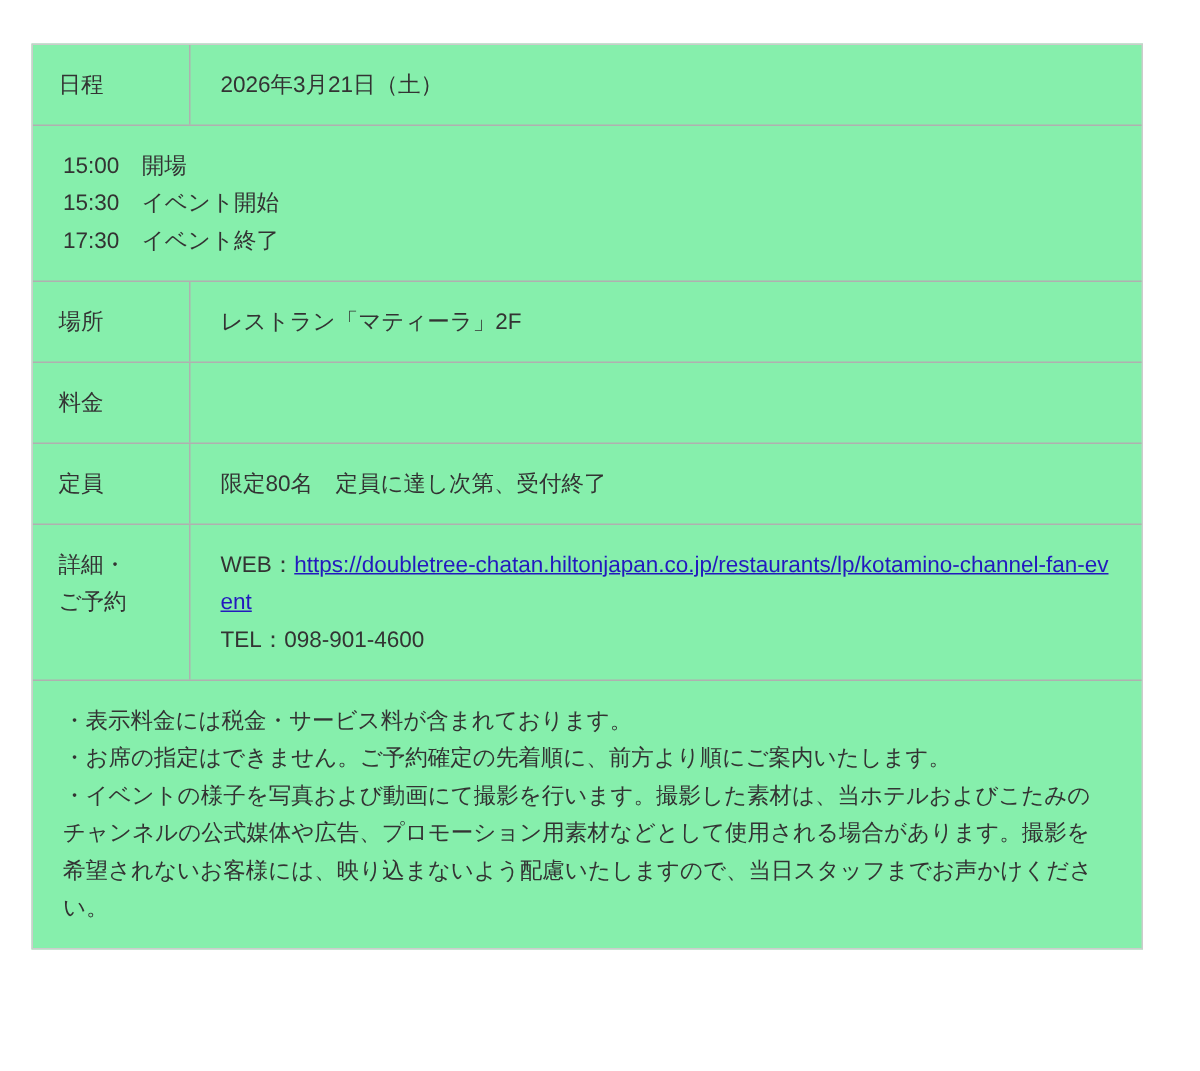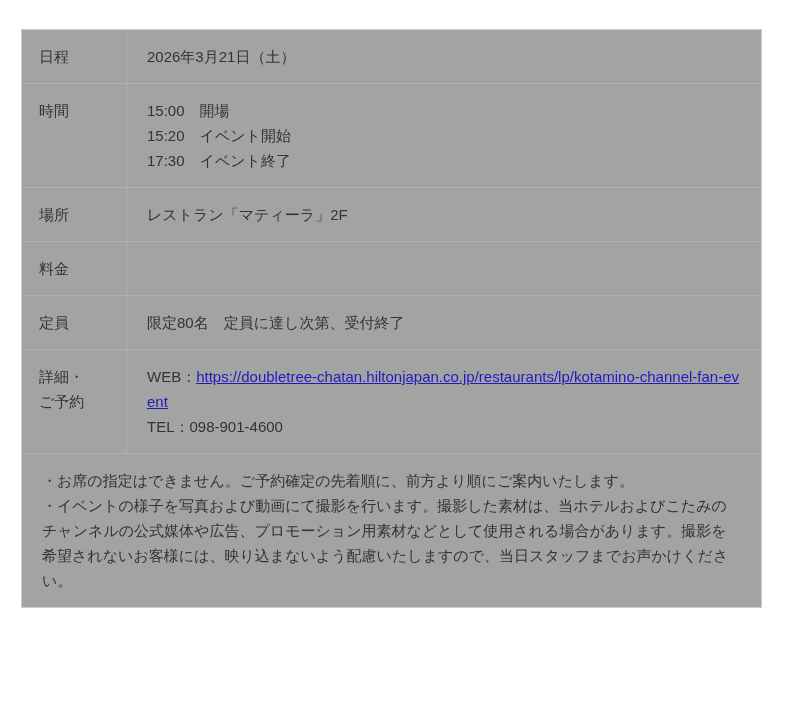--- a/index.html
+++ b/index.html
@@ -16,21 +16,21 @@
     font-size: 15px;
     line-height: 25px;
   }
   .info-table {
     position: absolute;
     left: 21px;
     top: 29px;
     width: 741px;
     box-sizing: border-box;
     border: 1px solid #cccccc;
-    background: #a3a3a3;
+    background: #86efac;
   }
   .row {
     display: flex;
     border-top: 1px solid #b0b0b0;
   }
   .row:first-child {
     border-top: none;
   }
   .cell-label {
     width: 105px;
@@ -63,24 +63,23 @@
 <div class="info-table">
 
   <div class="row">
     <div class="cell-label">日程</div>
     <div class="cell-content">
       <p>2026年3月21日（土）</p>
     </div>
   </div>
 
   <div class="row">
-    <div class="cell-label">時間</div>
     <div class="cell-content">
       <p>15:00　開場</p>
-      <p>15:20　イベント開始</p>
+      <p>15:30　イベント開始</p>
       <p>17:30　イベント終了</p>
     </div>
   </div>
 
   <div class="row">
     <div class="cell-label">場所</div>
     <div class="cell-content">
       <p>レストラン「マティーラ」2F</p>
     </div>
   </div>
@@ -100,18 +99,19 @@
     <div class="cell-label">詳細・
 ご予約</div>
     <div class="cell-content">
       <p><span class="inline">WEB：</span><a class="link" href="#">https://doubletree-chatan.hiltonjapan.co.jp/restaurants/lp/kotamino-channel-fan-event</a></p>
       <p>TEL：098-901-4600</p>
     </div>
   </div>
 
   <div class="row">
     <div class="cell-content">
+      <p>・表示料金には税金・サービス料が含まれております。</p>
       <p>・お席の指定はできません。ご予約確定の先着順に、前方より順にご案内いたします。</p>
       <p>・イベントの様子を写真および動画にて撮影を行います。撮影した素材は、当ホテルおよびこたみのチャンネルの公式媒体や広告、プロモーション用素材などとして使用される場合があります。撮影を希望されないお客様には、映り込まないよう配慮いたしますので、当日スタッフまでお声かけください。</p>
     </div>
   </div>
 
 </div>
 
 </body></html>

